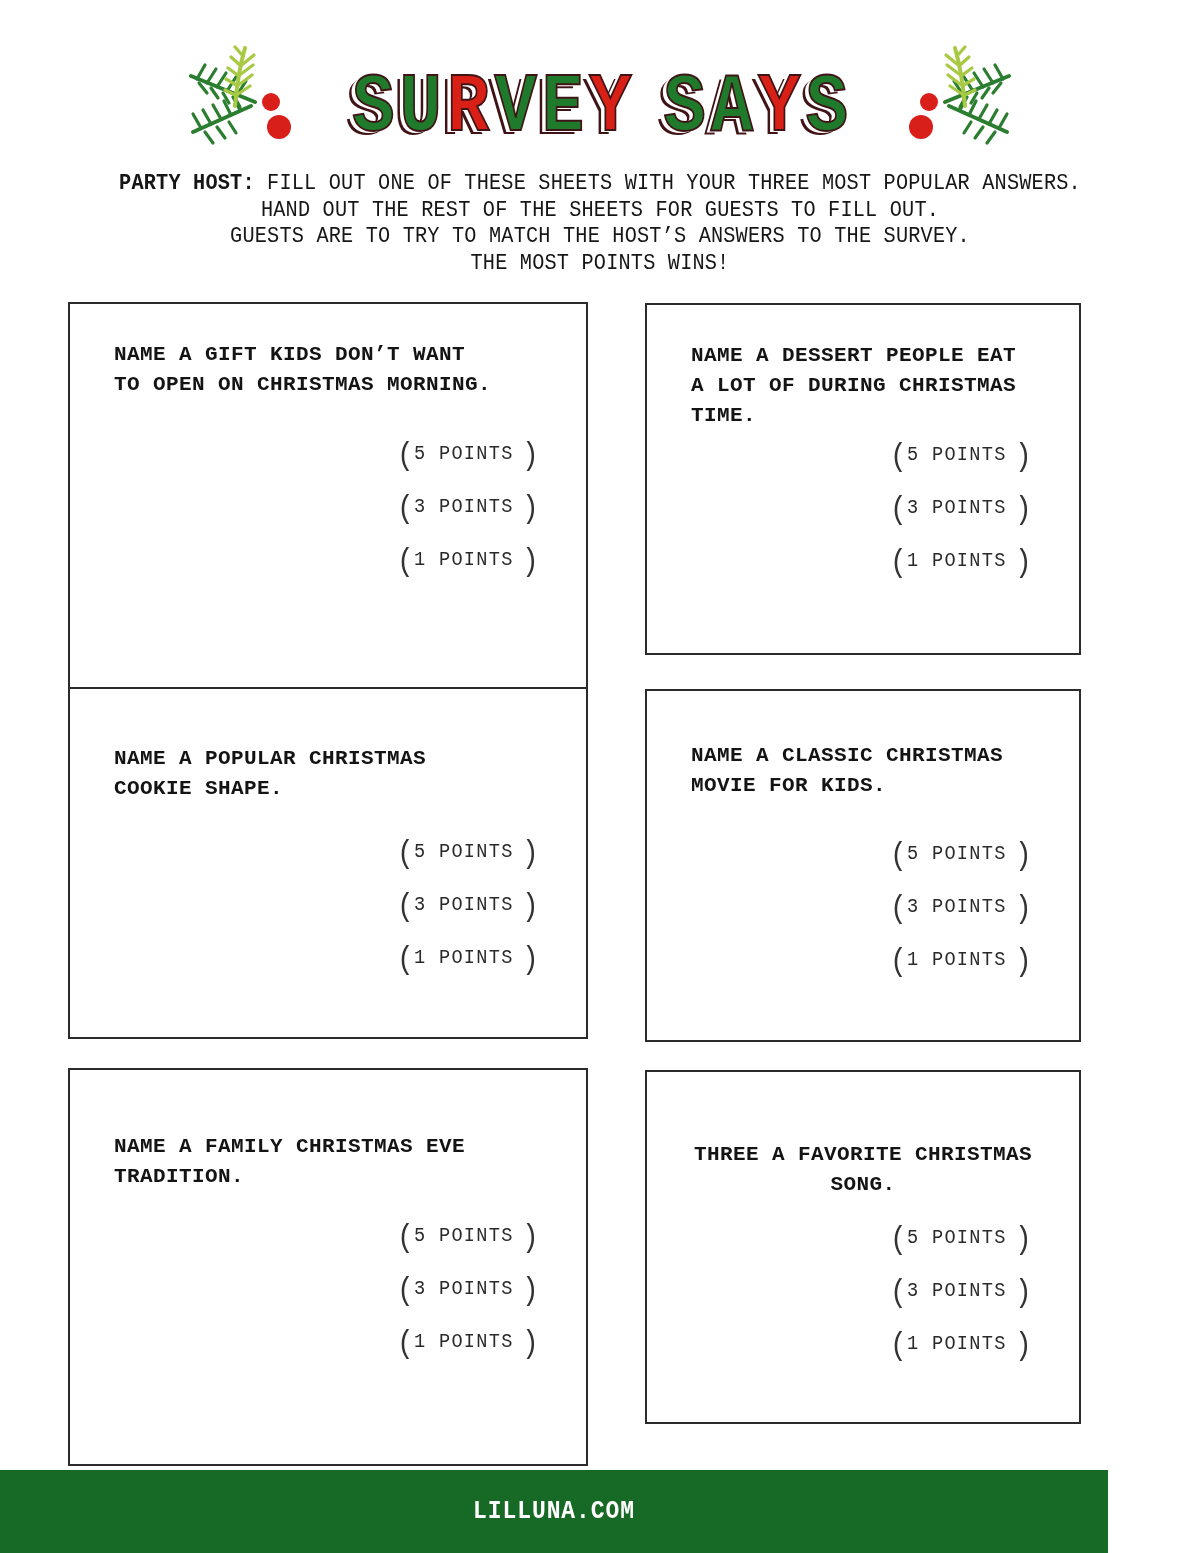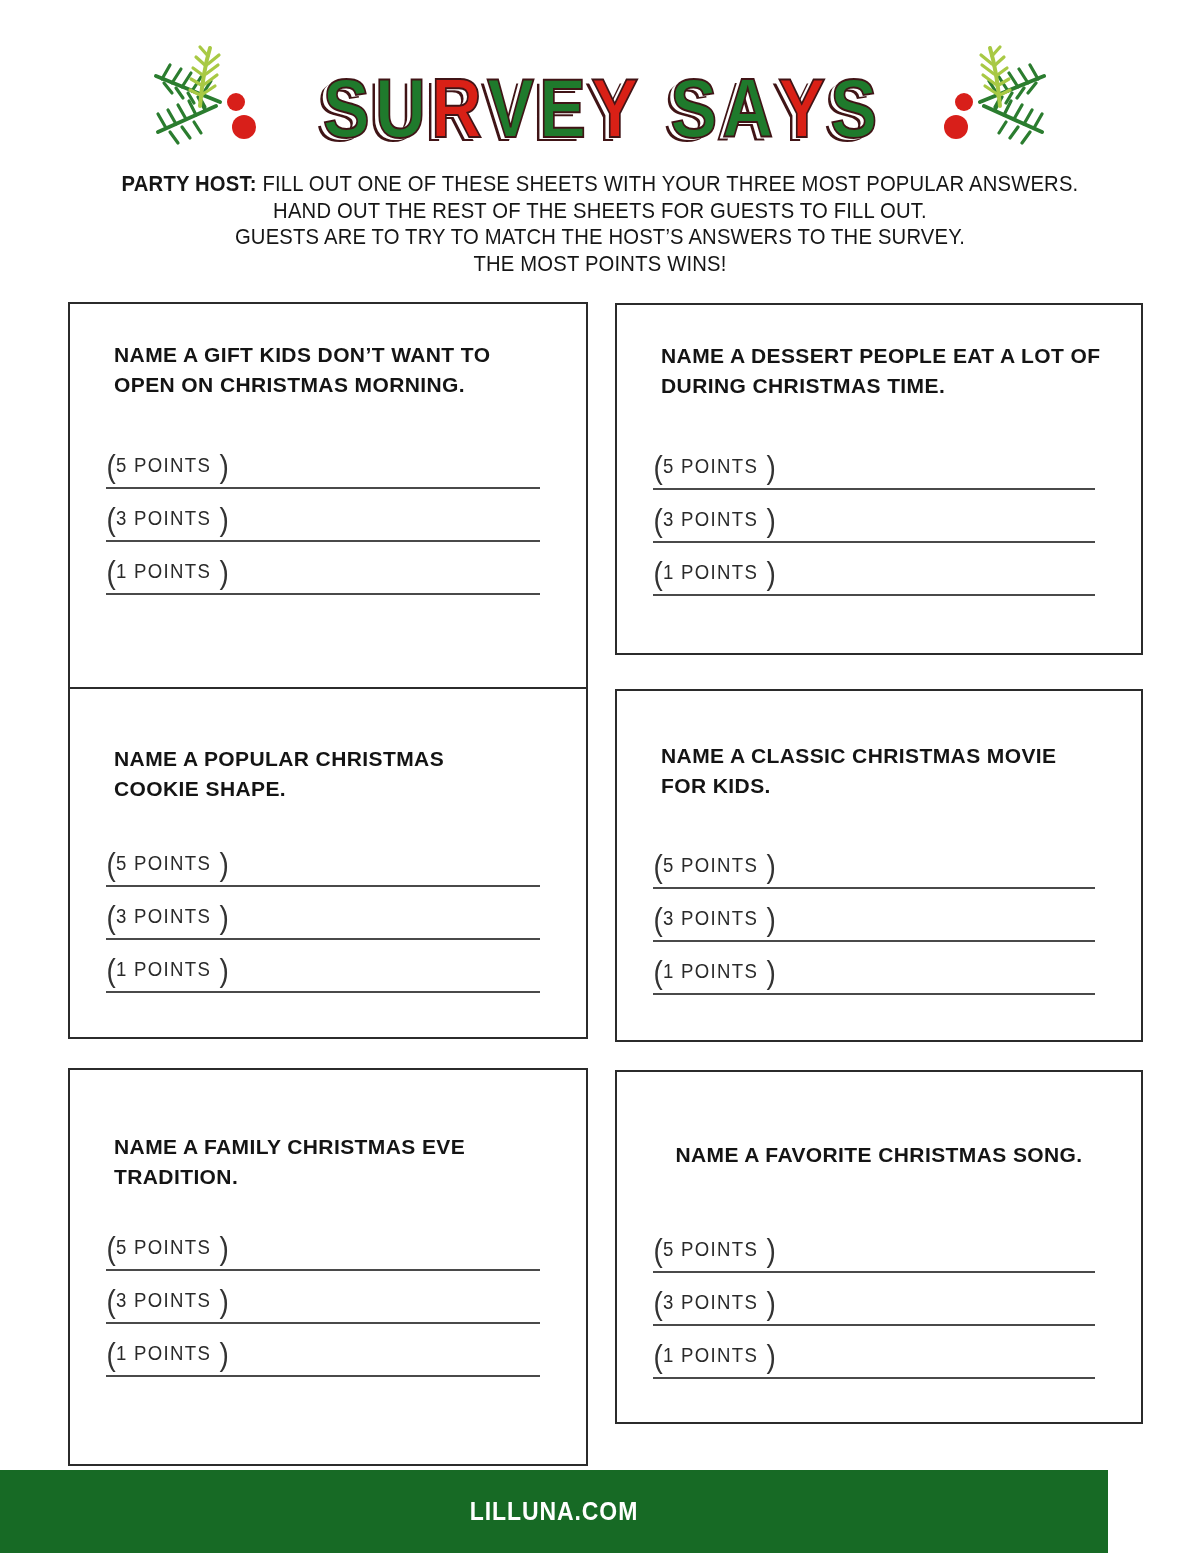--- a/index.html
+++ b/index.html
@@ -12,21 +12,21 @@
     --footer-green:#176a25;
     --text-dark:#1c1c1c;
     --line-gray:#4a4a4a;
     --border-dark:#2b2b2b;
   }
   html,body{margin:0;padding:0;}
   body{background:#e9e9e9;}
   .page{
     position:relative;width:1200px;height:1553px;margin:0 auto;
     background:#ffffff;overflow:hidden;
-    font-family:Liberation Sans, sans-serif;color:var(--text-dark);
+    font-family:Liberation Mono, monospace;color:var(--text-dark);
   }
 
   
   .header{position:absolute;top:40px;left:0;width:1200px;display:flex;justify-content:center;align-items:flex-start;}
   .sprig{display:block;}
   .sprig-flip{transform:scaleX(-1);}
   .sprig .dark{stroke:var(--sprig-dark-green);fill:none;stroke-linecap:round;}
   .sprig .light{stroke:var(--sprig-light-green);fill:none;stroke-linecap:round;}
   .sprig .berry{fill:var(--berry-red);}
   .title-wrap{margin:26px 4px 0 4px;transform:scaleX(0.84);transform-origin:center top;white-space:nowrap;}
@@ -42,21 +42,21 @@
   .instr{
     position:absolute;top:171px;left:0;width:1200px;text-align:center;
     font-size:22px;line-height:26.5px;letter-spacing:0.2px;
     transform:scaleX(0.92);transform-origin:top center;color:#161616;
   }
   .instr-bold{font-weight:bold;}
 
   
   .box{position:absolute;background:#ffffff;border:2px solid var(--border-dark);box-sizing:border-box;}
   .col-l{left:68px;width:520px;}
-  .col-r{left:615px;width:528px;}
+  .col-r{left:645px;width:436px;}
   .b0{top:302px;height:413px;}
   .b1{top:303px;height:352px;}
   .b2{top:687px;height:352px;}
   .b3{top:689px;height:353px;padding-left:16px;}
   .b4{top:1068px;height:398px;}
   .b5{top:1070px;height:354px;}
 
   .q{
     position:absolute;left:44px;right:38px;margin:0;
     font-size:21px;line-height:30px;font-weight:bold;letter-spacing:0.4px;
@@ -66,21 +66,21 @@
   .b1 .q{top:36px;max-width:445px;}
   .b2 .q{top:55px;max-width:365px;}
   .b3 .q{top:50px;max-width:430px;}
   .b4 .q{top:62px;max-width:400px;}
   .b5 .q{top:68px;left:20px;right:20px;text-align:center;}
 
   .answers{position:absolute;left:36px;right:46px;}
   .b0 .answers,.b1 .answers{top:132px;}
   .b2 .answers,.b3 .answers{top:145px;}
   .b4 .answers,.b5 .answers{top:148px;}
-  .ans{height:53px;display:flex;flex-direction:column;justify-content:flex-end;}
+  .ans{height:53px;display:flex;flex-direction:row;justify-content:flex-end;}
   .ans-label{white-space:nowrap;color:#2a2a2a;}
   .paren{font-size:31px;font-weight:normal;display:inline-block;transform:scaleX(0.9);position:relative;top:2px;color:#333;}
   .pts{font-size:20px;letter-spacing:1.4px;display:inline-block;transform:scaleX(0.93);transform-origin:left center;position:relative;top:-3px;color:#2a2a2a;}
   .rule{height:0;border-bottom:2px solid var(--line-gray);margin-top:4px;}
 
   
   .footer{position:absolute;left:0;bottom:0;width:1108px;height:83px;background:var(--footer-green);}
   .footer-text{
     display:block;text-align:center;line-height:83px;color:#ffffff;
     font-size:25px;font-weight:bold;letter-spacing:1px;
@@ -221,21 +221,21 @@
         <div class="rule"></div>
       </div>
       <div class="ans">
         <div class="ans-label"><span class="paren">(</span><span class="pts">1 POINTS</span><span class="paren">)</span></div>
         <div class="rule"></div>
       </div>
     </div>
   </section>
 
   <section class="box col-r b5">
-    <h2 class="q">NAME A FAVORITE CHRISTMAS SONG.</h2>
+    <h2 class="q">THREE A FAVORITE CHRISTMAS SONG.</h2>
     <div class="answers">
       <div class="ans">
         <div class="ans-label"><span class="paren">(</span><span class="pts">5 POINTS</span><span class="paren">)</span></div>
         <div class="rule"></div>
       </div>
       <div class="ans">
         <div class="ans-label"><span class="paren">(</span><span class="pts">3 POINTS</span><span class="paren">)</span></div>
         <div class="rule"></div>
       </div>
       <div class="ans">

